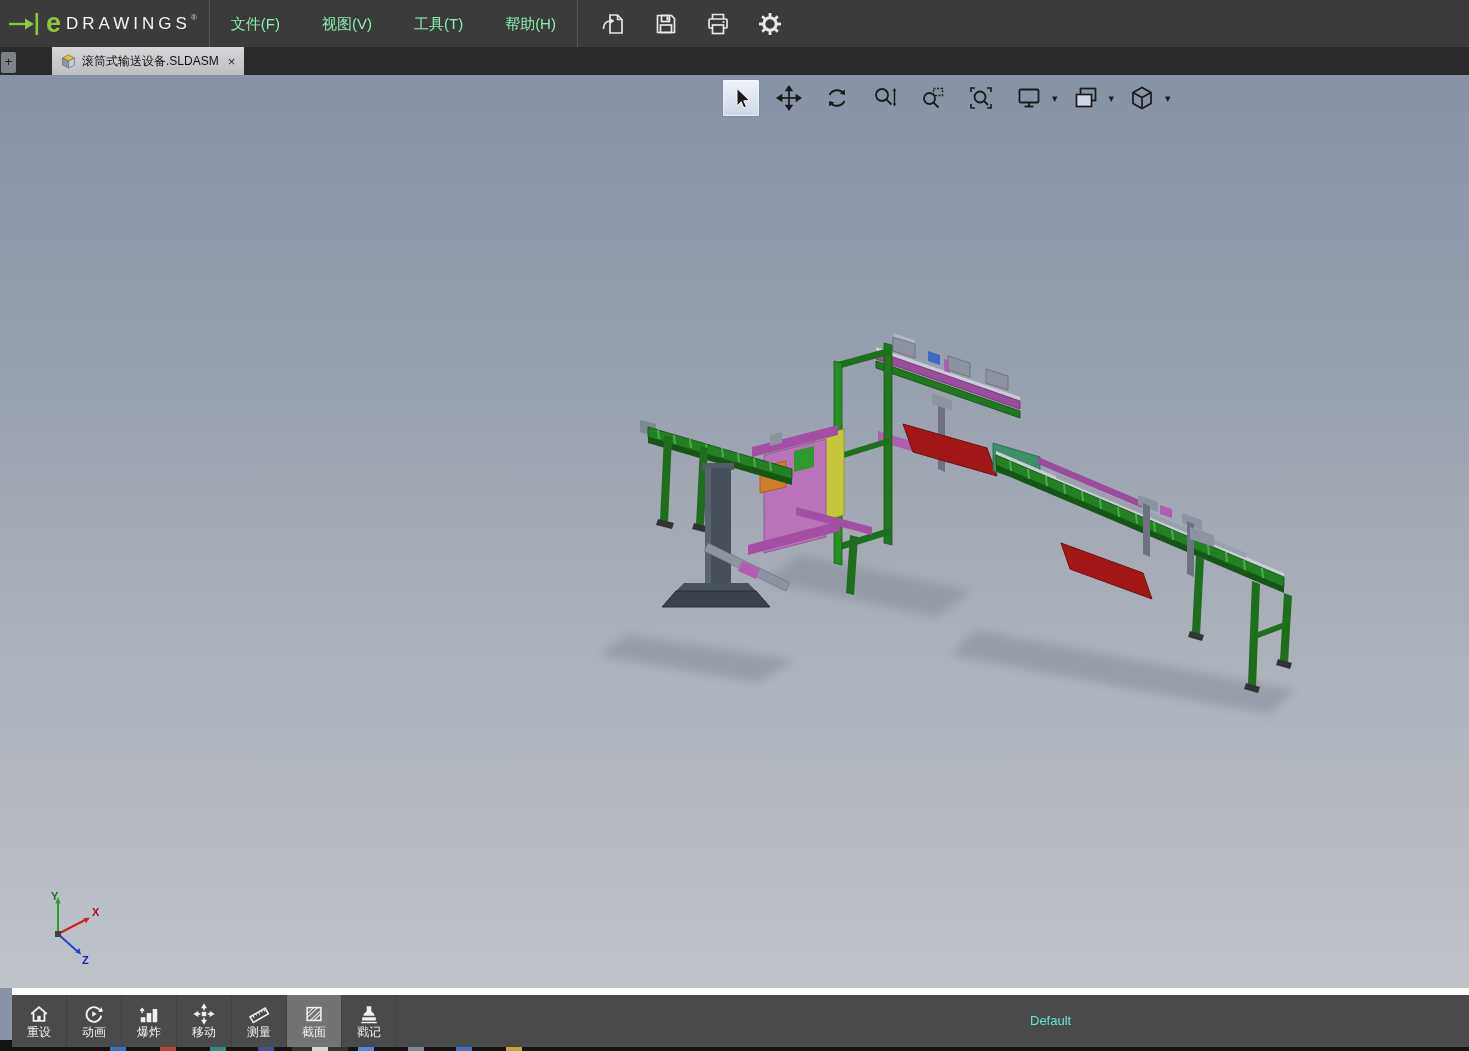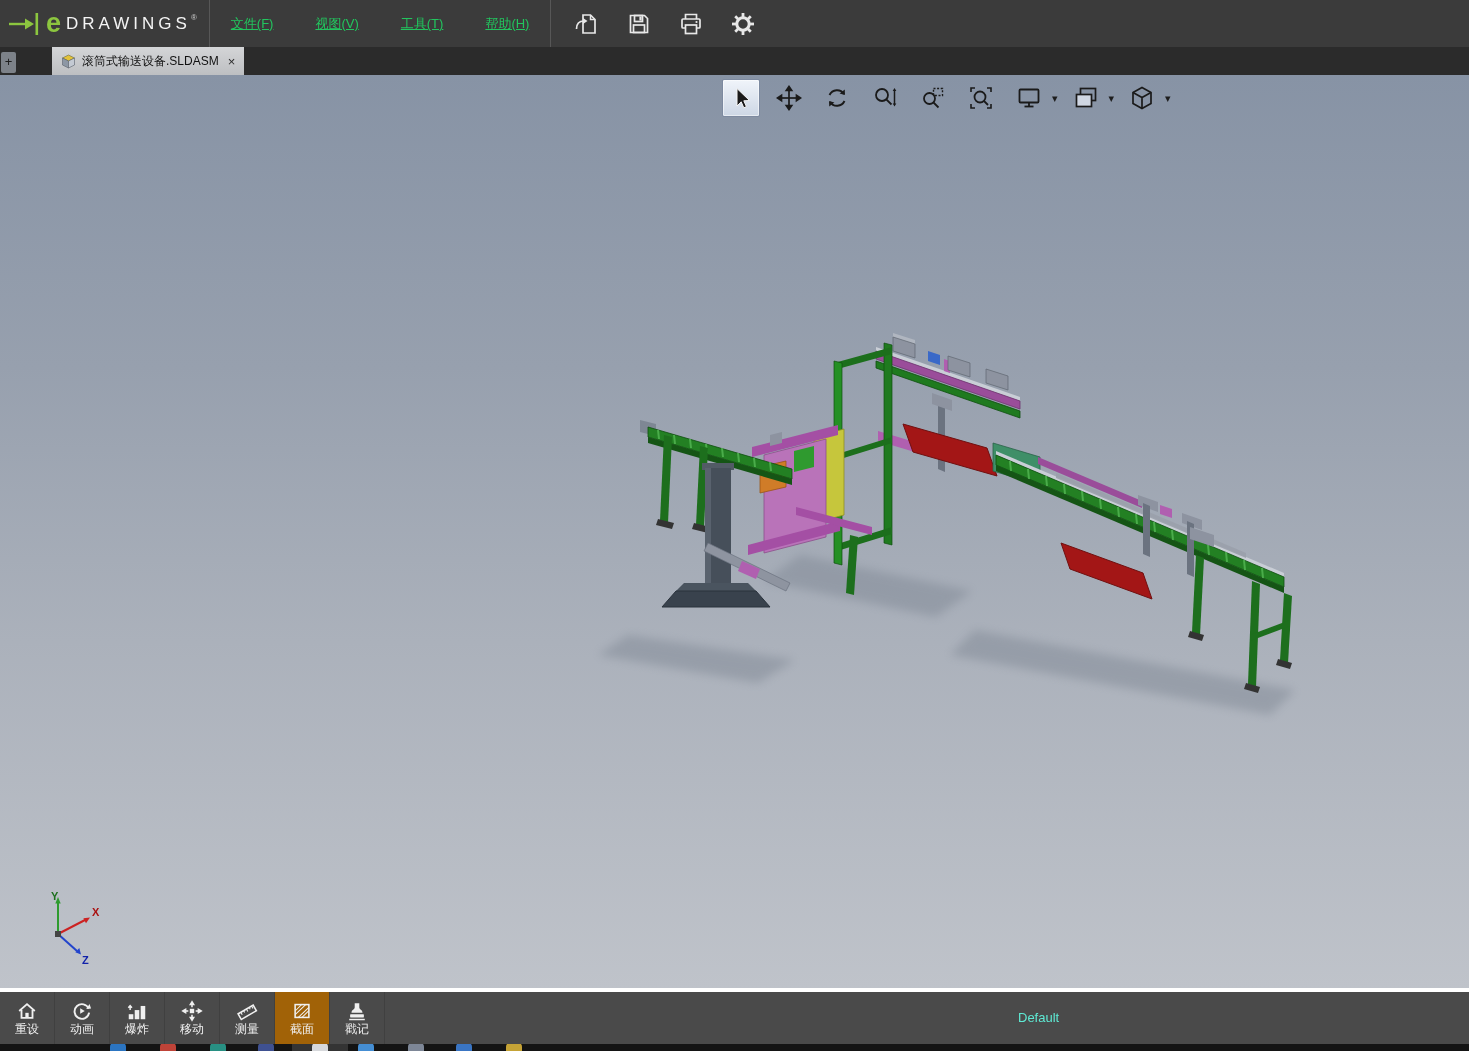--- a/index.html
+++ b/index.html
@@ -9,21 +9,21 @@
     -webkit-font-smoothing:antialiased;
   }
   
   .header{position:absolute;top:0;left:0;right:0;height:47px;background:#3b3b3b;display:flex;align-items:center;z-index:5;}
   .logo{display:flex;align-items:center;padding:0 12px 0 8px;}
   .logo-e{color:#8cc63f;font-weight:bold;font-size:27px;line-height:1;margin:0 5px 0 2px;}
   .logo-text{color:#f4f4f4;font-size:17px;letter-spacing:4px;font-weight:400;}
   .logo-reg{color:#cfcfcf;font-size:8px;vertical-align:super;position:relative;top:-6px;}
   .vsep{width:1px;height:47px;background:#575757;}
   .menus{display:flex;height:47px;}
-  .menu-item{color:#22c55e;font-size:13px;padding:0 21px;line-height:47px;cursor:default;white-space:nowrap;text-decoration:underline;}
+  .menu-item{color:#86efac;font-size:15px;padding:0 21px;line-height:47px;cursor:default;white-space:nowrap;}
   .quick{display:flex;align-items:center;gap:16px;padding-left:18px;}
   .qbtn{width:36px;height:36px;display:flex;align-items:center;justify-content:center;border-radius:2px;}
   
   .tabbar{position:absolute;top:47px;left:0;right:0;height:28px;background:#2b2b2b;display:flex;align-items:center;z-index:5;}
   .newtab{width:15px;height:21px;margin:3px 3px 0 1px;background:#7d8289;color:#1d1d1d;font-size:13px;line-height:20px;text-align:center;border-radius:2px;}
   .tab{height:28px;background:linear-gradient(#d4d5d7,#bdbfc2);display:flex;align-items:center;padding:0 9px;gap:6px;margin-left:33px;}
   .tab-title{font-size:12px;color:#101010;white-space:nowrap;}
   .tab-close{font-size:13px;color:#2c2c2c;margin-left:3px;line-height:1;}
   
   .viewport{position:absolute;top:75px;left:0;width:1469px;height:913px;
@@ -31,23 +31,23 @@
   .model-svg{position:absolute;top:0;left:0;}
   
   .viewtools{position:absolute;top:4px;left:722px;display:flex;align-items:center;z-index:4;}
   .tool{width:36px;height:36px;display:flex;align-items:center;justify-content:center;margin-right:12px;border-radius:2px;}
   .tool.active{background:linear-gradient(#f0f4fa,#cdd7e5);border:1px solid #7d8aa0;box-shadow:inset 0 0 0 1px rgba(255,255,255,.5);margin-right:11px;}
   .dd{color:#1d1d1d;font-size:11px;margin:0 10px 0 -7px;line-height:36px;}
   
   .triad{position:absolute;left:34px;bottom:20px;}
   .triad text{font-family:"Liberation Sans",sans-serif;font-weight:bold;}
   
-  .bottombar{position:absolute;top:988px;left:0;right:0;height:52px;background:#4a4a4a;border-top:4px solid #ffffff;display:flex;z-index:5;}
+  .bottombar{position:absolute;top:988px;left:12px;right:0;height:52px;background:#4a4a4a;border-top:7px solid #ffffff;display:flex;z-index:5;}
   .bbtn{width:54px;height:52px;display:flex;flex-direction:column;align-items:center;justify-content:center;gap:1px;border-right:1px solid #404040;}
-  .bbtn.active{background:#a16207;}
+  .bbtn.active{background:#737373;}
   .bbtn .blabel{color:#f0f0f0;font-size:12px;line-height:13px;}
   .config{position:absolute;left:1018px;top:0;height:52px;line-height:52px;color:#5eead4;font-size:13px;}
   
   .taskbar{position:absolute;top:1040px;left:0;right:0;height:11px;background:#141414;overflow:hidden;}
   .tkhl{position:absolute;left:292px;top:0;width:56px;height:11px;background:#343434;}
   .blob{position:absolute;top:3px;width:16px;height:14px;border-radius:4px 4px 0 0;opacity:.9;}
 </style>
 </head>
 <body>
 

